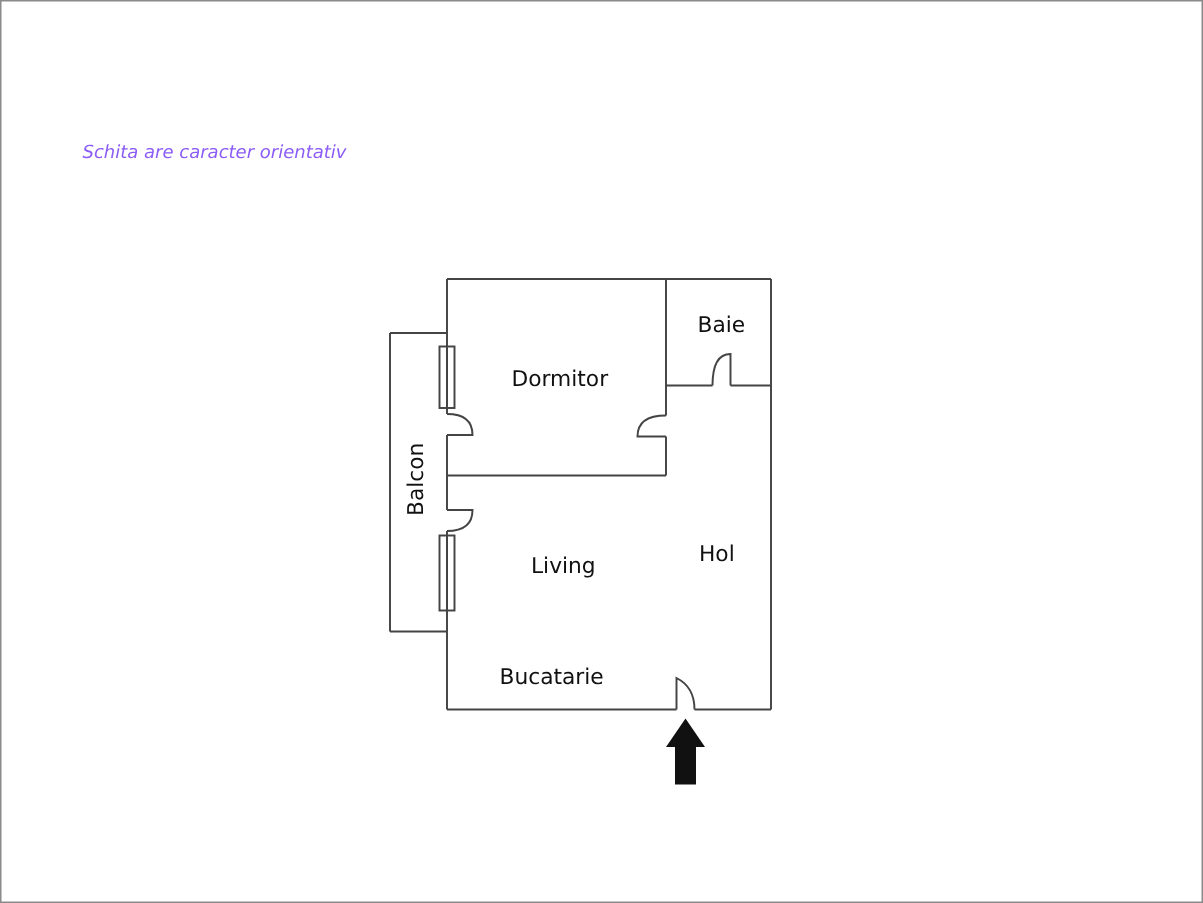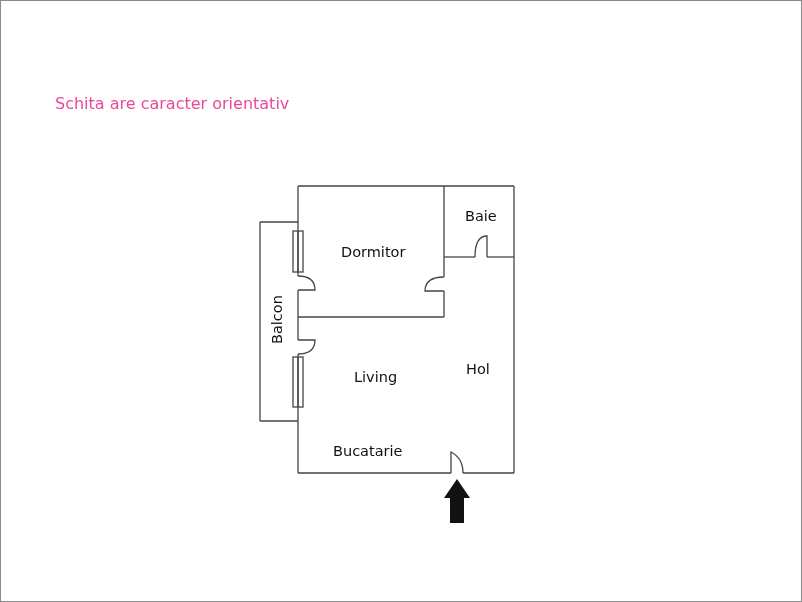--- a/index.html
+++ b/index.html
@@ -6,22 +6,23 @@
     body { width: 802px; height: 602px; overflow: hidden; }
     .frame {
       position: absolute; left: 0; top: 0;
       width: 800px; height: 600px;
       border: 1px solid #8a8a8a;
       background: #ffffff;
     }
     .note {
       position: absolute; left: 55px; top: 94px;
       font-family: "DejaVu Sans", sans-serif;
-      font-size: 16px; color: #ec4899;
+      font-size: 12px; color: #8b5cf6;
       white-space: nowrap;
+      font-style: italic;
     }
     svg.plan { position: absolute; left: 0; top: 0; }
     svg.plan text {
       font-family: "DejaVu Sans", sans-serif;
       font-size: 14.5px; fill: #111111;
     }
   </style>
 </head>
 <body>
 

